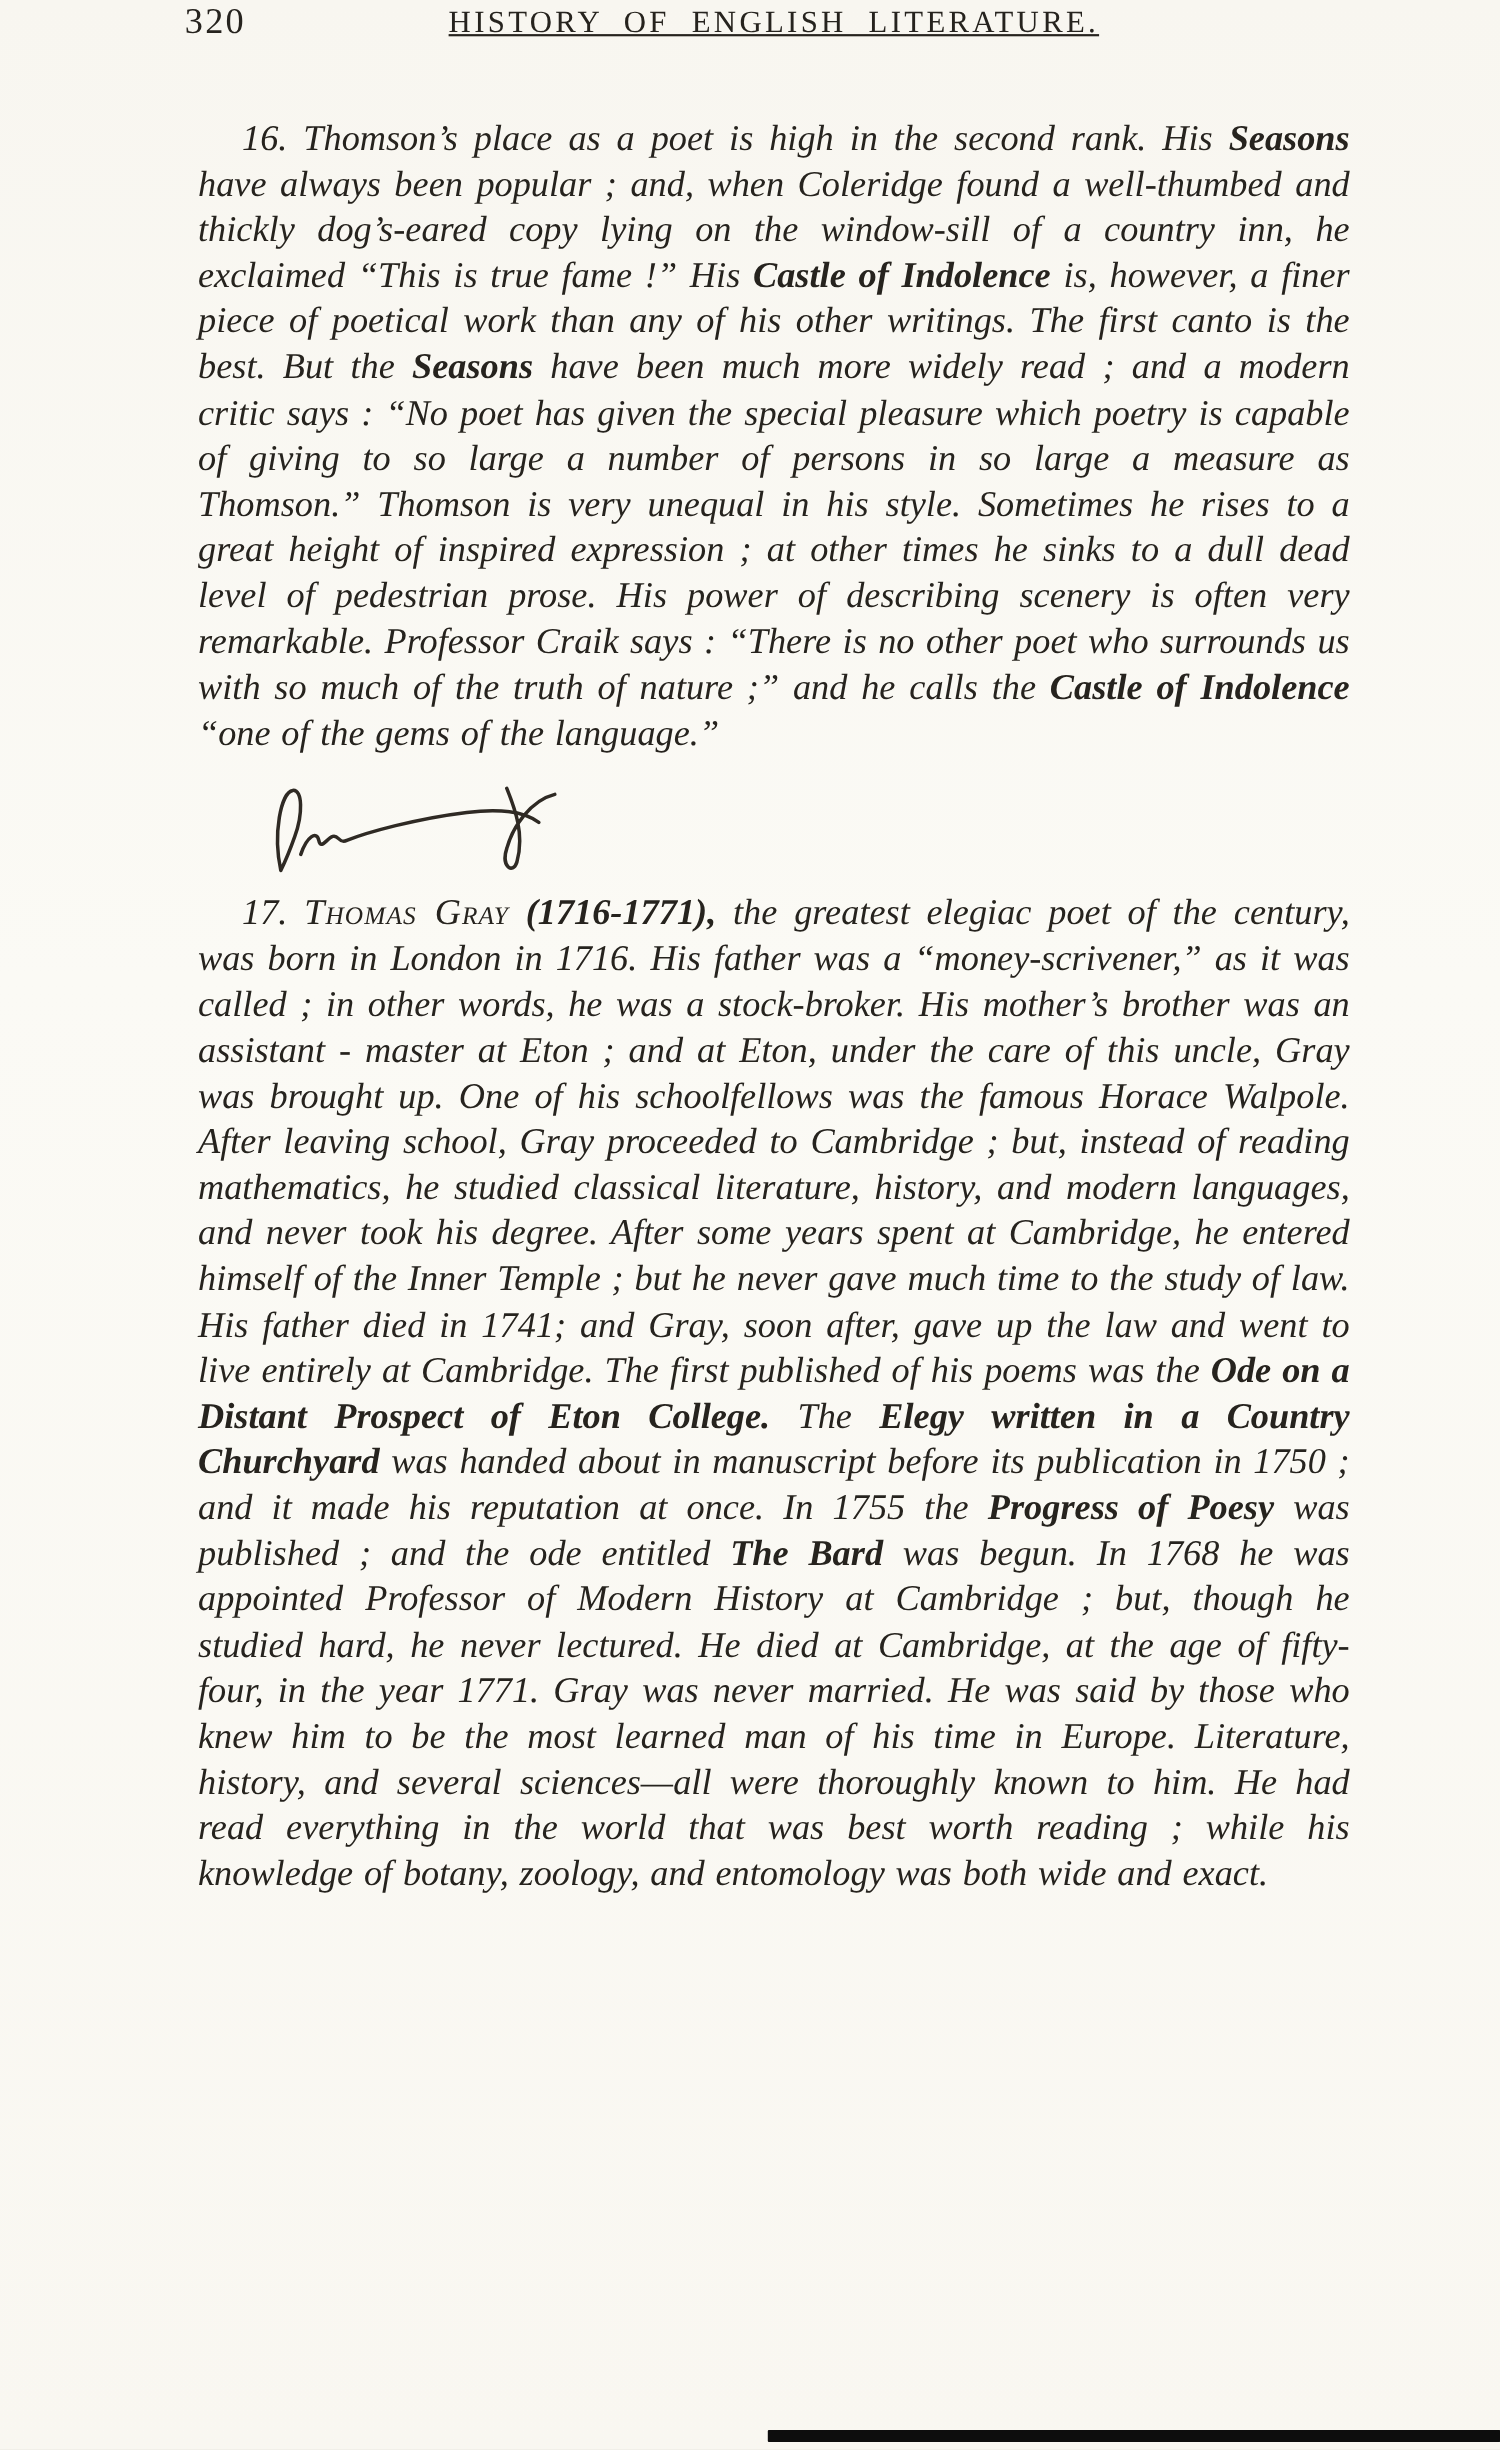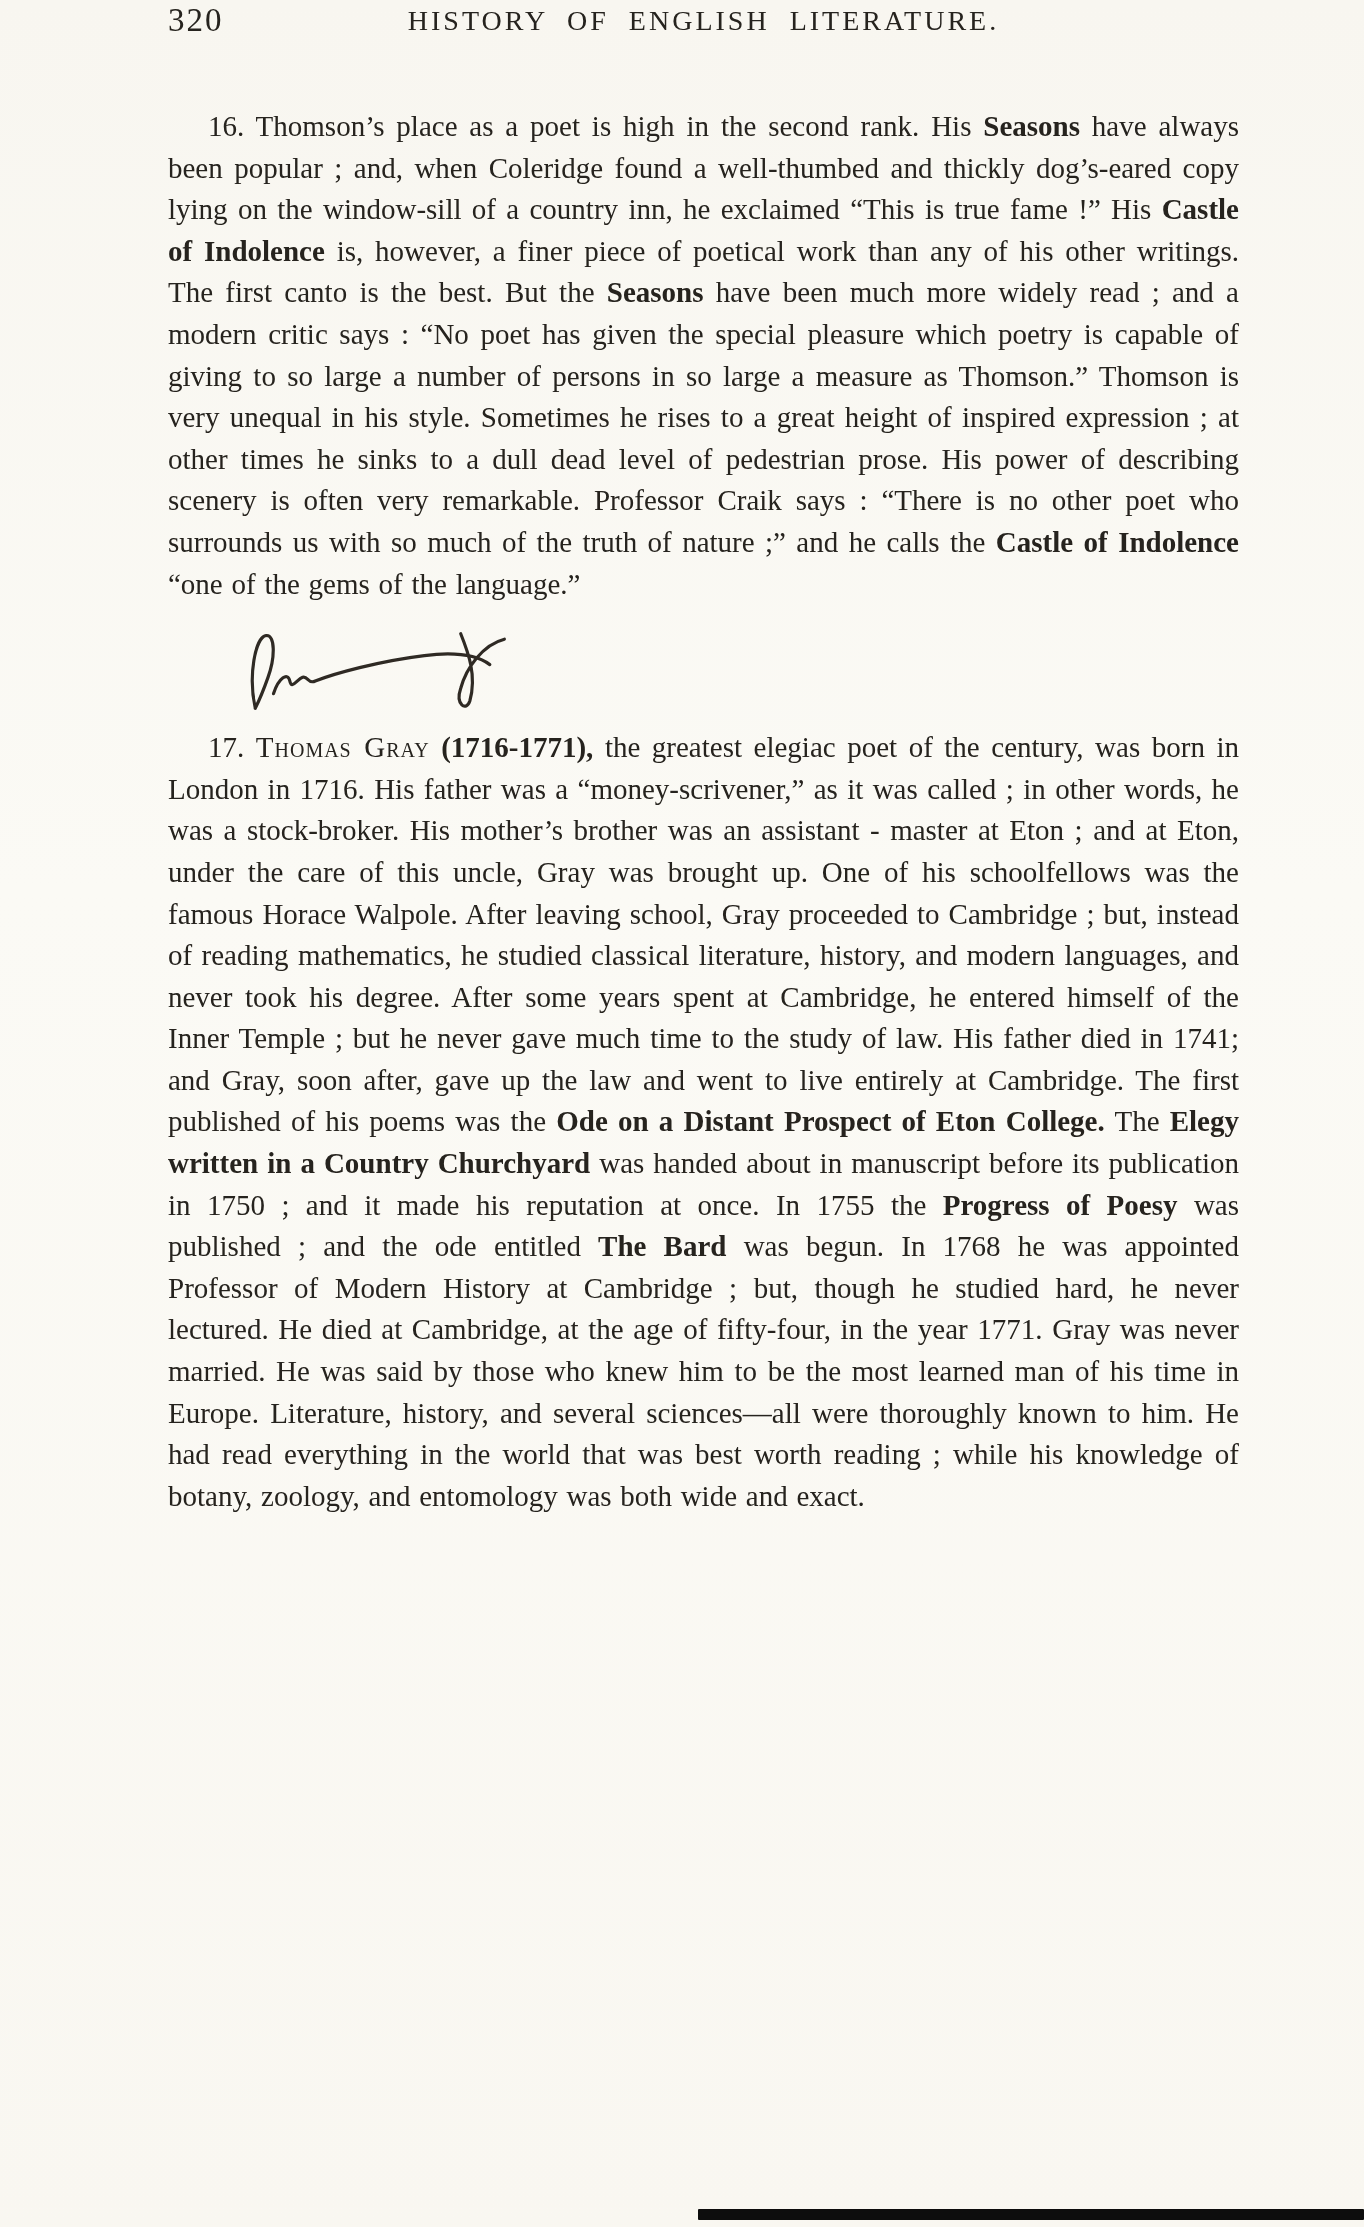--- a/index.html
+++ b/index.html
@@ -34,28 +34,30 @@
     font-size: 33px;
     letter-spacing: 2px;
   }
   .running-head {
     display: block;
     text-align: center;
     font-size: 28px;
     letter-spacing: 3px;
     word-spacing: 10px;
     padding-top: 5px;
+    text-decoration: underline;
   }
   p.body-para {
-    margin: 0;
-    font-size: 29px;
+    margin: 12px;
+    font-size: 33px;
     line-height: 41.6px;
     text-align: justify;
     text-indent: 40px;
     word-spacing: 1.5px;
+    font-style: italic;
   }
   p.body-para .b  { font-weight: bold; }
   p.body-para .sc { font-variant: small-caps; letter-spacing: 1px; }
   #para16 { margin-top: 62px; }
   #para17 { margin-top: 4px; }
   .annotation {
     height: 100px;
     margin: 16px 0 6px 70px;
   }
   .annotation svg { display: block; }

